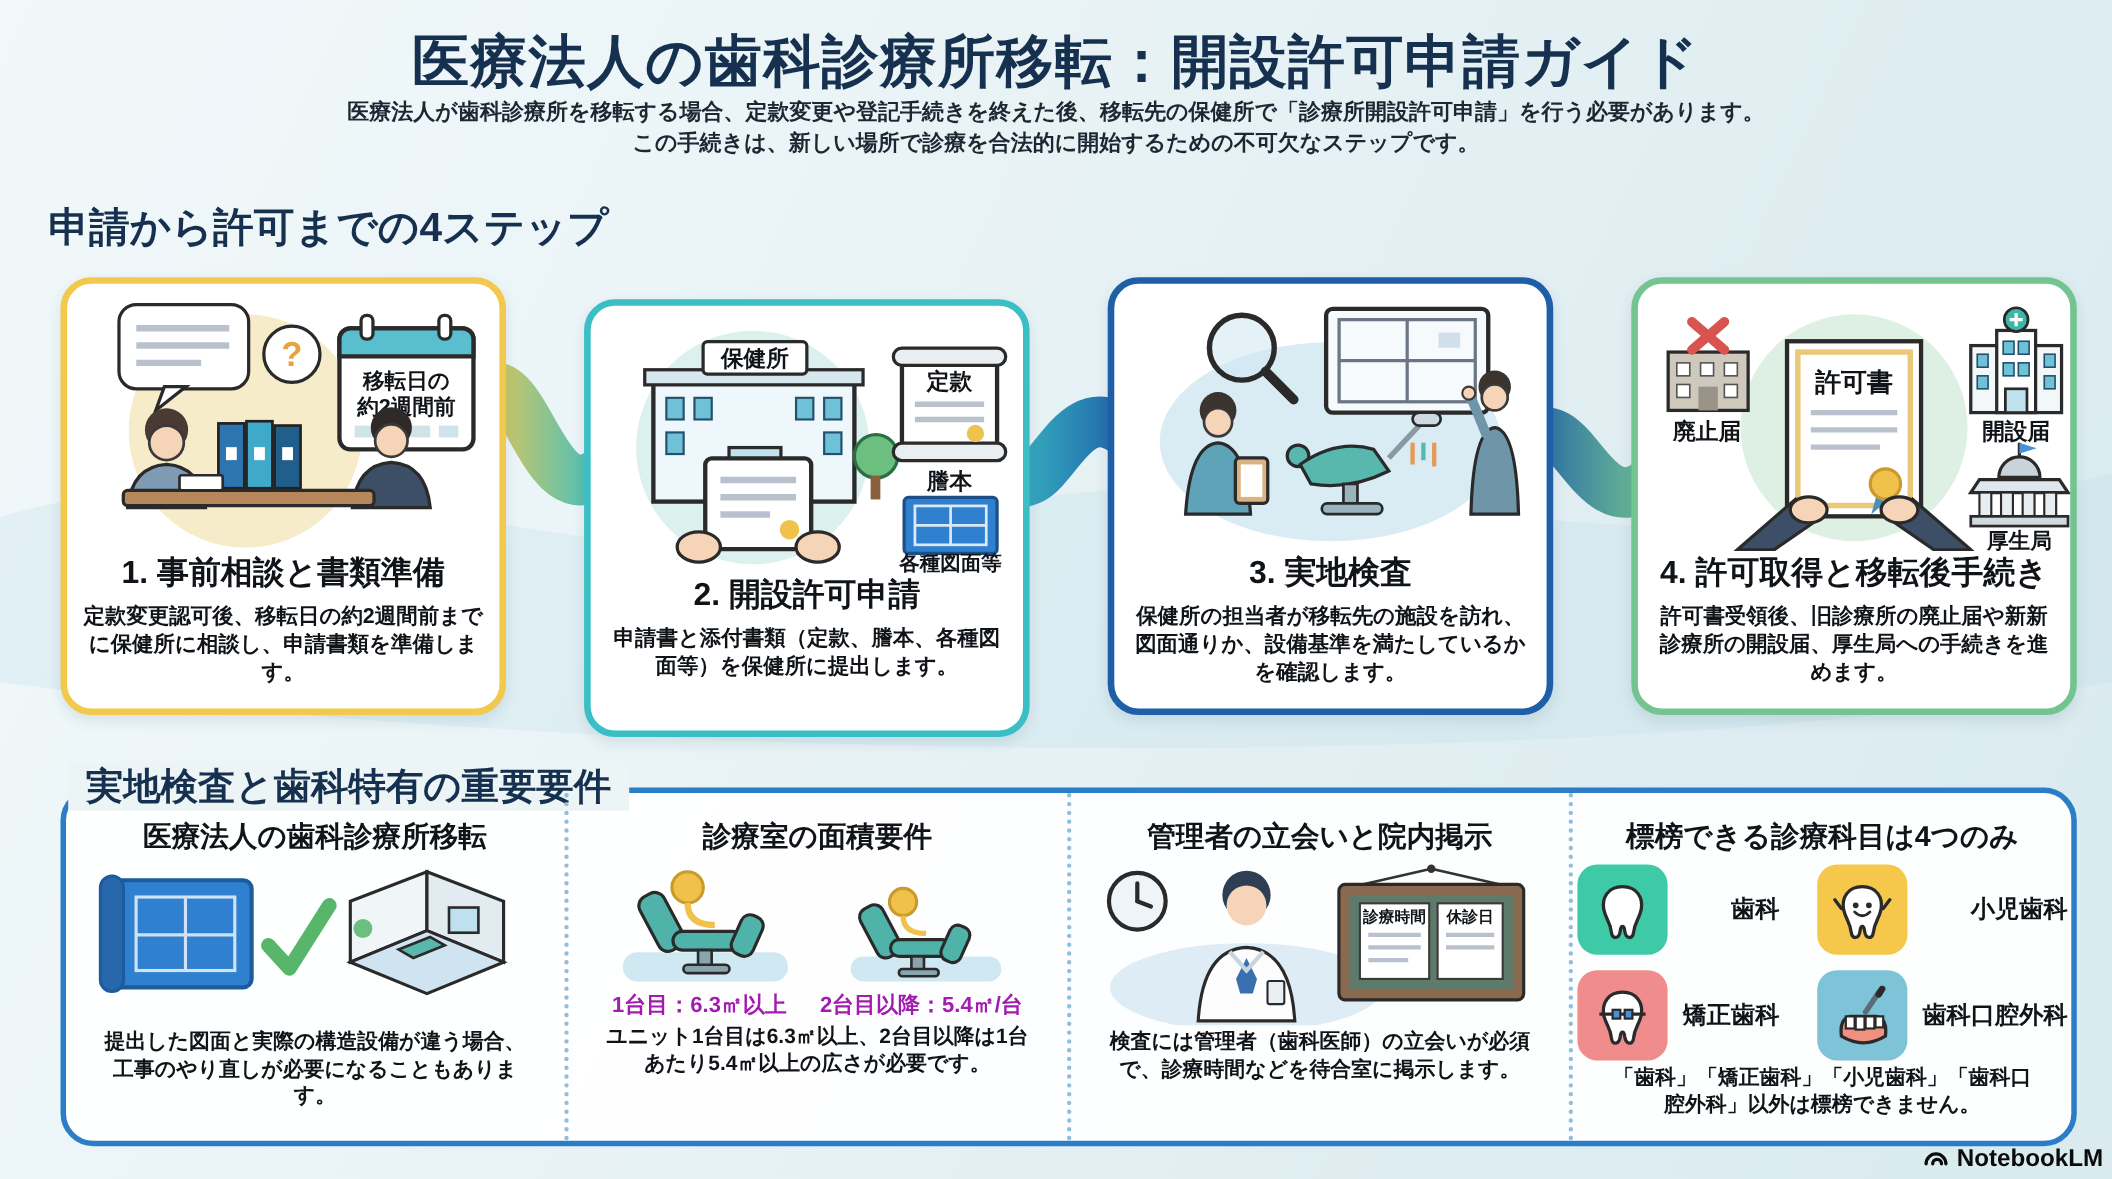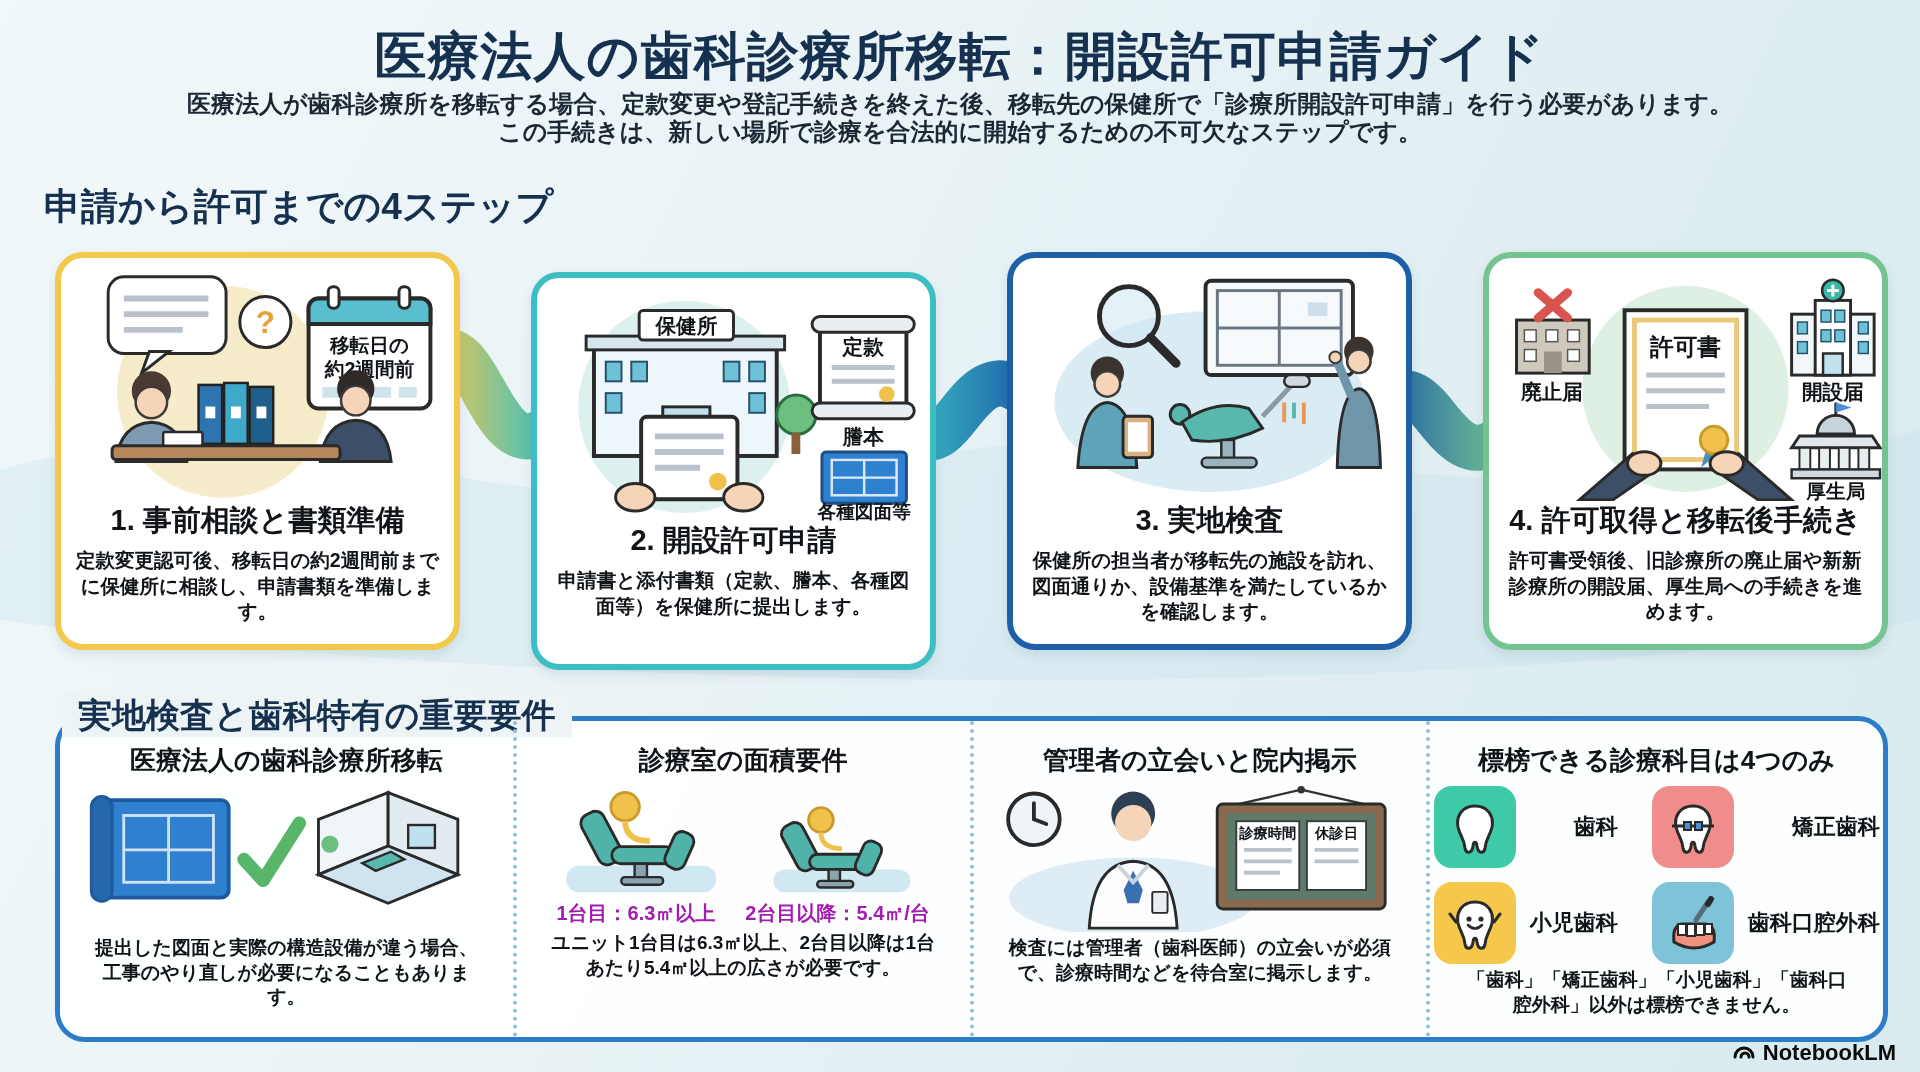--- a/index.html
+++ b/index.html
@@ -4,21 +4,21 @@
 <style>
   html,body{margin:0;padding:0;}
   body{font-family:"Liberation Sans",sans-serif;background:#e9f2f5;}
   #canvas{position:relative;width:1920px;height:1072px;overflow:hidden;
           background:linear-gradient(115deg,#f1f8fa 0%,#e9f3f6 40%,#deedf1 75%,#d9ebef 100%);}
   svg text{font-family:"Liberation Sans",sans-serif;}
   
   .title{position:absolute;top:22px;left:0;width:100%;text-align:center;
          font-size:52px;font-weight:800;color:#16314f;letter-spacing:1px;}
   .subtitle{position:absolute;left:0;width:100%;text-align:center;
-            font-size:24px;font-weight:700;color:#1b2733;}
+            font-size:20px;font-weight:700;color:#1b2733;}
   .sub1{top:88px;} .sub2{top:116px;}
   .steps-heading{position:absolute;top:182px;left:44px;font-size:37px;font-weight:900;color:#16314f;}
   
   #ribbons{position:absolute;left:0;top:0;z-index:1;}
   
   .card{position:absolute;top:252px;width:405px;height:398px;background:#ffffff;
         border:6px solid #ccc;border-radius:28px;z-index:2;box-sizing:border-box;
         box-shadow:0 5px 12px rgba(30,60,90,.10);display:flex;flex-direction:column;}
   .card1{left:55px;} .card2{left:531px;} .card3{left:1007px;} .card4{left:1483px;}
   .card-illust{height:243px;position:relative;flex:none;}
@@ -41,21 +41,21 @@
   .size-row{display:flex;justify-content:center;gap:30px;font-size:20px;font-weight:800;
             color:#a21caf;margin-top:2px;}
   
   .spec-grid{display:grid;grid-template-columns:auto auto;gap:14px 34px;justify-content:center;
              margin-top:8px;}
   .spec-item{display:flex;align-items:center;gap:14px;justify-content:space-between;}
   .spec-tile{width:82px;height:82px;border-radius:18px;display:flex;align-items:center;
              justify-content:center;flex:none;}
   .spec-label{font-size:22px;font-weight:800;color:#101418;}
   
-  .footer-brand{position:absolute;right:24px;bottom:6px;display:flex;gap:7px;z-index:3;}
+  .footer-brand{position:absolute;right:8px;bottom:6px;display:flex;align-items:center;gap:7px;z-index:3;}
   .footer-brand span{font-size:22px;font-weight:800;color:#0b0b0b;}
 </style>
 </head>
 <body>
 
 <div id="canvas">
 
   <svg id="ribbons" width="1920" height="1072" viewBox="0 0 1920 1072">
     <defs>
       <linearGradient id="g1" gradientUnits="userSpaceOnUse" x1="430" y1="0" x2="550" y2="0">
@@ -409,42 +409,42 @@
       <div class="spec-grid">
         <div class="spec-item">
           <div class="spec-tile" style="background-color: rgb(62, 201, 167);">
             <svg width="54" height="54" viewBox="0 0 54 54">
                 <path d="M27 6 C 14 6 8 16 10 27 C 12 36 16 38 17 48 C 18 54 24 54 25 46 C 25.5 41 28.5 41 29 46 C 30 54 36 54 37 48 C 38 38 42 36 44 27 C 46 16 40 6 27 6 Z" fill="#fff" stroke="#2a2a2a" stroke-width="3"></path>
               </svg>
           </div>
           <div class="spec-label">歯科</div>
         </div>
         <div class="spec-item">
-          <div class="spec-tile" style="background-color: rgb(240, 140, 140);">
-            <svg width="54" height="54" viewBox="0 0 54 54">
-                <path d="M27 6 C 14 6 8 16 10 27 C 12 36 16 38 17 48 C 18 54 24 54 25 46 C 25.5 41 28.5 41 29 46 C 30 54 36 54 37 48 C 38 38 42 36 44 27 C 46 16 40 6 27 6 Z" fill="#fff" stroke="#2a2a2a" stroke-width="3"></path>
-                <line x1="6" y1="26" x2="48" y2="26" stroke="#2a2a2a" stroke-width="3"></line>
-                <rect x="18" y="22" width="7" height="8" fill="#4a90d9" stroke="#2a2a2a" stroke-width="2"></rect>
-                <rect x="29" y="22" width="7" height="8" fill="#4a90d9" stroke="#2a2a2a" stroke-width="2"></rect>
-              </svg>
-          </div>
-          <div class="spec-label">矯正歯科</div>
-        </div>
-        <div class="spec-item">
           <div class="spec-tile" style="background-color: rgb(245, 200, 76);">
             <svg width="54" height="54" viewBox="0 0 54 54">
                 <line x1="8" y1="26" x2="2" y2="18" stroke="#2a2a2a" stroke-width="3" stroke-linecap="round"></line>
                 <line x1="46" y1="26" x2="52" y2="18" stroke="#2a2a2a" stroke-width="3" stroke-linecap="round"></line>
                 <path d="M27 6 C 14 6 8 16 10 27 C 12 36 16 38 17 48 C 18 54 24 54 25 46 C 25.5 41 28.5 41 29 46 C 30 54 36 54 37 48 C 38 38 42 36 44 27 C 46 16 40 6 27 6 Z" fill="#fff" stroke="#2a2a2a" stroke-width="3"></path>
                 <circle cx="21" cy="23" r="2.6" fill="#2a2a2a"></circle>
                 <circle cx="33" cy="23" r="2.6" fill="#2a2a2a"></circle>
                 <path d="M20 29 Q27 36 34 29" fill="none" stroke="#2a2a2a" stroke-width="2.5" stroke-linecap="round"></path>
               </svg>
           </div>
           <div class="spec-label">小児歯科</div>
+        </div>
+        <div class="spec-item">
+          <div class="spec-tile" style="background-color: rgb(240, 140, 140);">
+            <svg width="54" height="54" viewBox="0 0 54 54">
+                <path d="M27 6 C 14 6 8 16 10 27 C 12 36 16 38 17 48 C 18 54 24 54 25 46 C 25.5 41 28.5 41 29 46 C 30 54 36 54 37 48 C 38 38 42 36 44 27 C 46 16 40 6 27 6 Z" fill="#fff" stroke="#2a2a2a" stroke-width="3"></path>
+                <line x1="6" y1="26" x2="48" y2="26" stroke="#2a2a2a" stroke-width="3"></line>
+                <rect x="18" y="22" width="7" height="8" fill="#4a90d9" stroke="#2a2a2a" stroke-width="2"></rect>
+                <rect x="29" y="22" width="7" height="8" fill="#4a90d9" stroke="#2a2a2a" stroke-width="2"></rect>
+              </svg>
+          </div>
+          <div class="spec-label">矯正歯科</div>
         </div>
         <div class="spec-item">
           <div class="spec-tile" style="background-color: rgb(126, 195, 216);">
             <svg width="54" height="54" viewBox="0 0 54 54">
                 <path d="M8 46 Q6 30 16 28 L40 28 Q50 30 48 46 Q38 52 28 52 Q18 52 8 46 Z" fill="#f0917f" stroke="#2a2a2a" stroke-width="3"></path>
                 <g fill="#fff" stroke="#2a2a2a" stroke-width="2">
                   <rect x="12" y="28" width="8" height="11"></rect>
                   <rect x="21" y="28" width="8" height="12"></rect>
                   <rect x="30" y="28" width="8" height="11"></rect>
                   <rect x="39" y="28" width="7" height="10"></rect>

